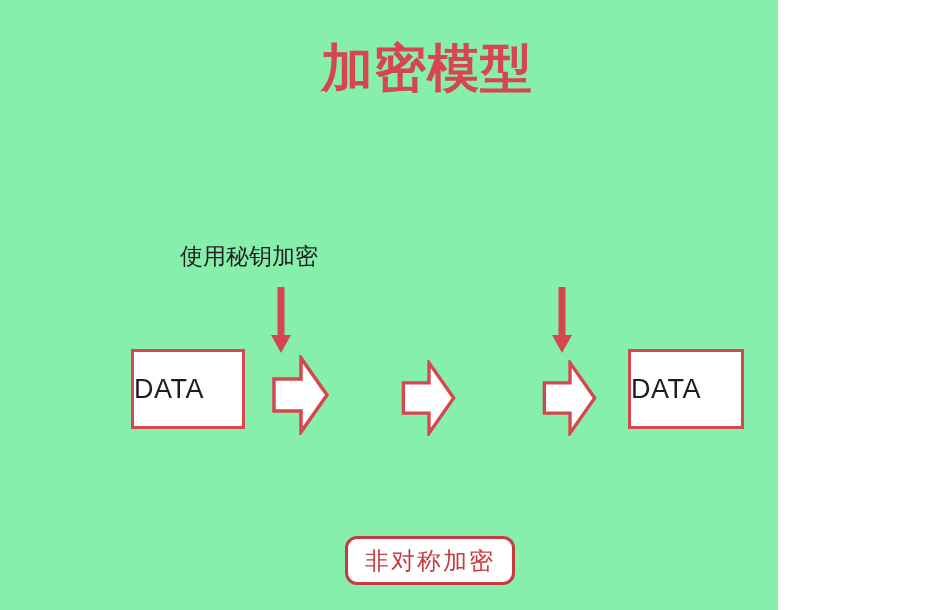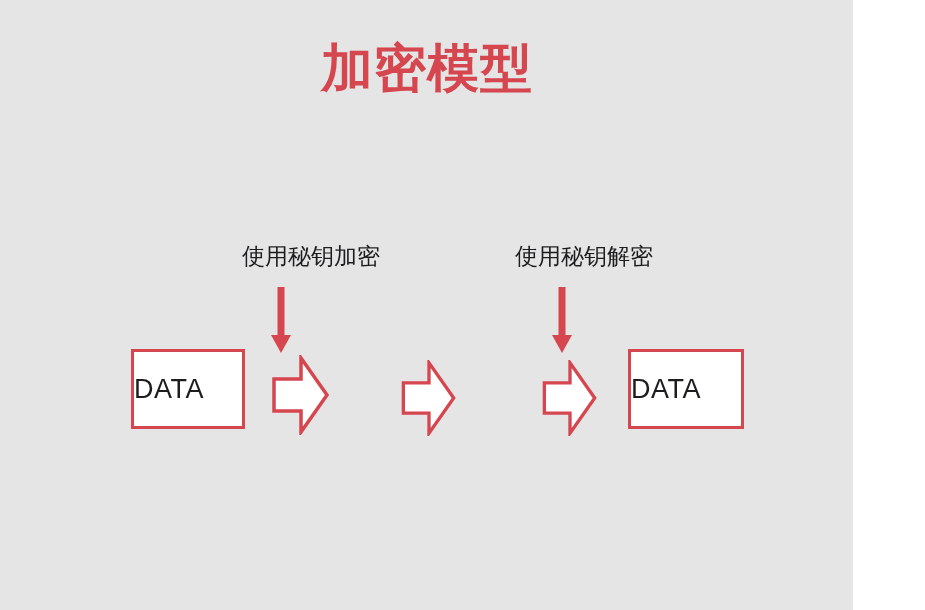--- a/index.html
+++ b/index.html
@@ -5,41 +5,41 @@
   :root {
     --red: #d5464f;
     --badge-red: #c63b40;
     --ink: #1d1d1f;
   }
   * { margin: 0; padding: 0; box-sizing: border-box; }
   html, body { background: #ffffff; }
   body { font-family: "Liberation Sans", "DejaVu Sans", sans-serif; }
   .canvas {
     position: relative;
-    width: 853px;
+    width: 778px;
     height: 610px;
-    background: #e5e5e5;
+    background: #86efac;
     overflow: hidden;
   }
   .page-title {
     position: absolute;
     left: 0;
     top: 34px;
     width: 854px;
     text-align: center;
     font-size: 52px;
     font-weight: 700;
     letter-spacing: 1px;
     color: var(--red);
   }
   .step-label {
     position: absolute;
     top: 241px;
     width: 200px;
-    text-align: right;
+    text-align: left;
     font-size: 23px;
     color: var(--ink);
   }
   .step-label.enc { left: 180px; }
   .step-label.dec { left: 453px; }
   .down-arrow {
     position: absolute;
     width: 22px;
     height: 66px;
     color: var(--red);
@@ -86,21 +86,20 @@
   }
 </style>
 </head>
 <body>
 
 <div class="canvas">
 
   <h1 class="page-title">加密模型</h1>
 
   <div class="step-label enc">使用秘钥加密</div>
-  <div class="step-label dec">使用秘钥解密</div>
 
   <svg class="down-arrow da1" viewBox="0 0 22 66" aria-hidden="true">
     <rect x="7.5" y="0" width="7" height="49" fill="currentColor"></rect>
     <polygon points="1,48 21,48 11,66" fill="currentColor"></polygon>
   </svg>
   <svg class="down-arrow da2" viewBox="0 0 22 66" aria-hidden="true">
     <rect x="7.5" y="0" width="7" height="49" fill="currentColor"></rect>
     <polygon points="1,48 21,48 11,66" fill="currentColor"></polygon>
   </svg>
 
@@ -115,14 +114,17 @@
     <polygon points="2,24 29,24 29,3 55,40 29,77 29,56 2,56" fill="#ffffff" stroke="currentColor" stroke-width="3.5" stroke-linejoin="miter"></polygon>
   </svg>
   <svg class="right-arrow ra3" viewBox="0 0 58 80" aria-hidden="true">
     <polygon points="2,24 29,24 29,3 55,40 29,77 29,56 2,56" fill="#ffffff" stroke="currentColor" stroke-width="3.5" stroke-linejoin="miter"></polygon>
   </svg>
 
   <div class="data-box right">
     <span>DATA</span>
   </div>
 
+  <div class="type-badge">
+    <span>非对称加密</span>
+  </div>
 
 </div>
 
 </body></html>

